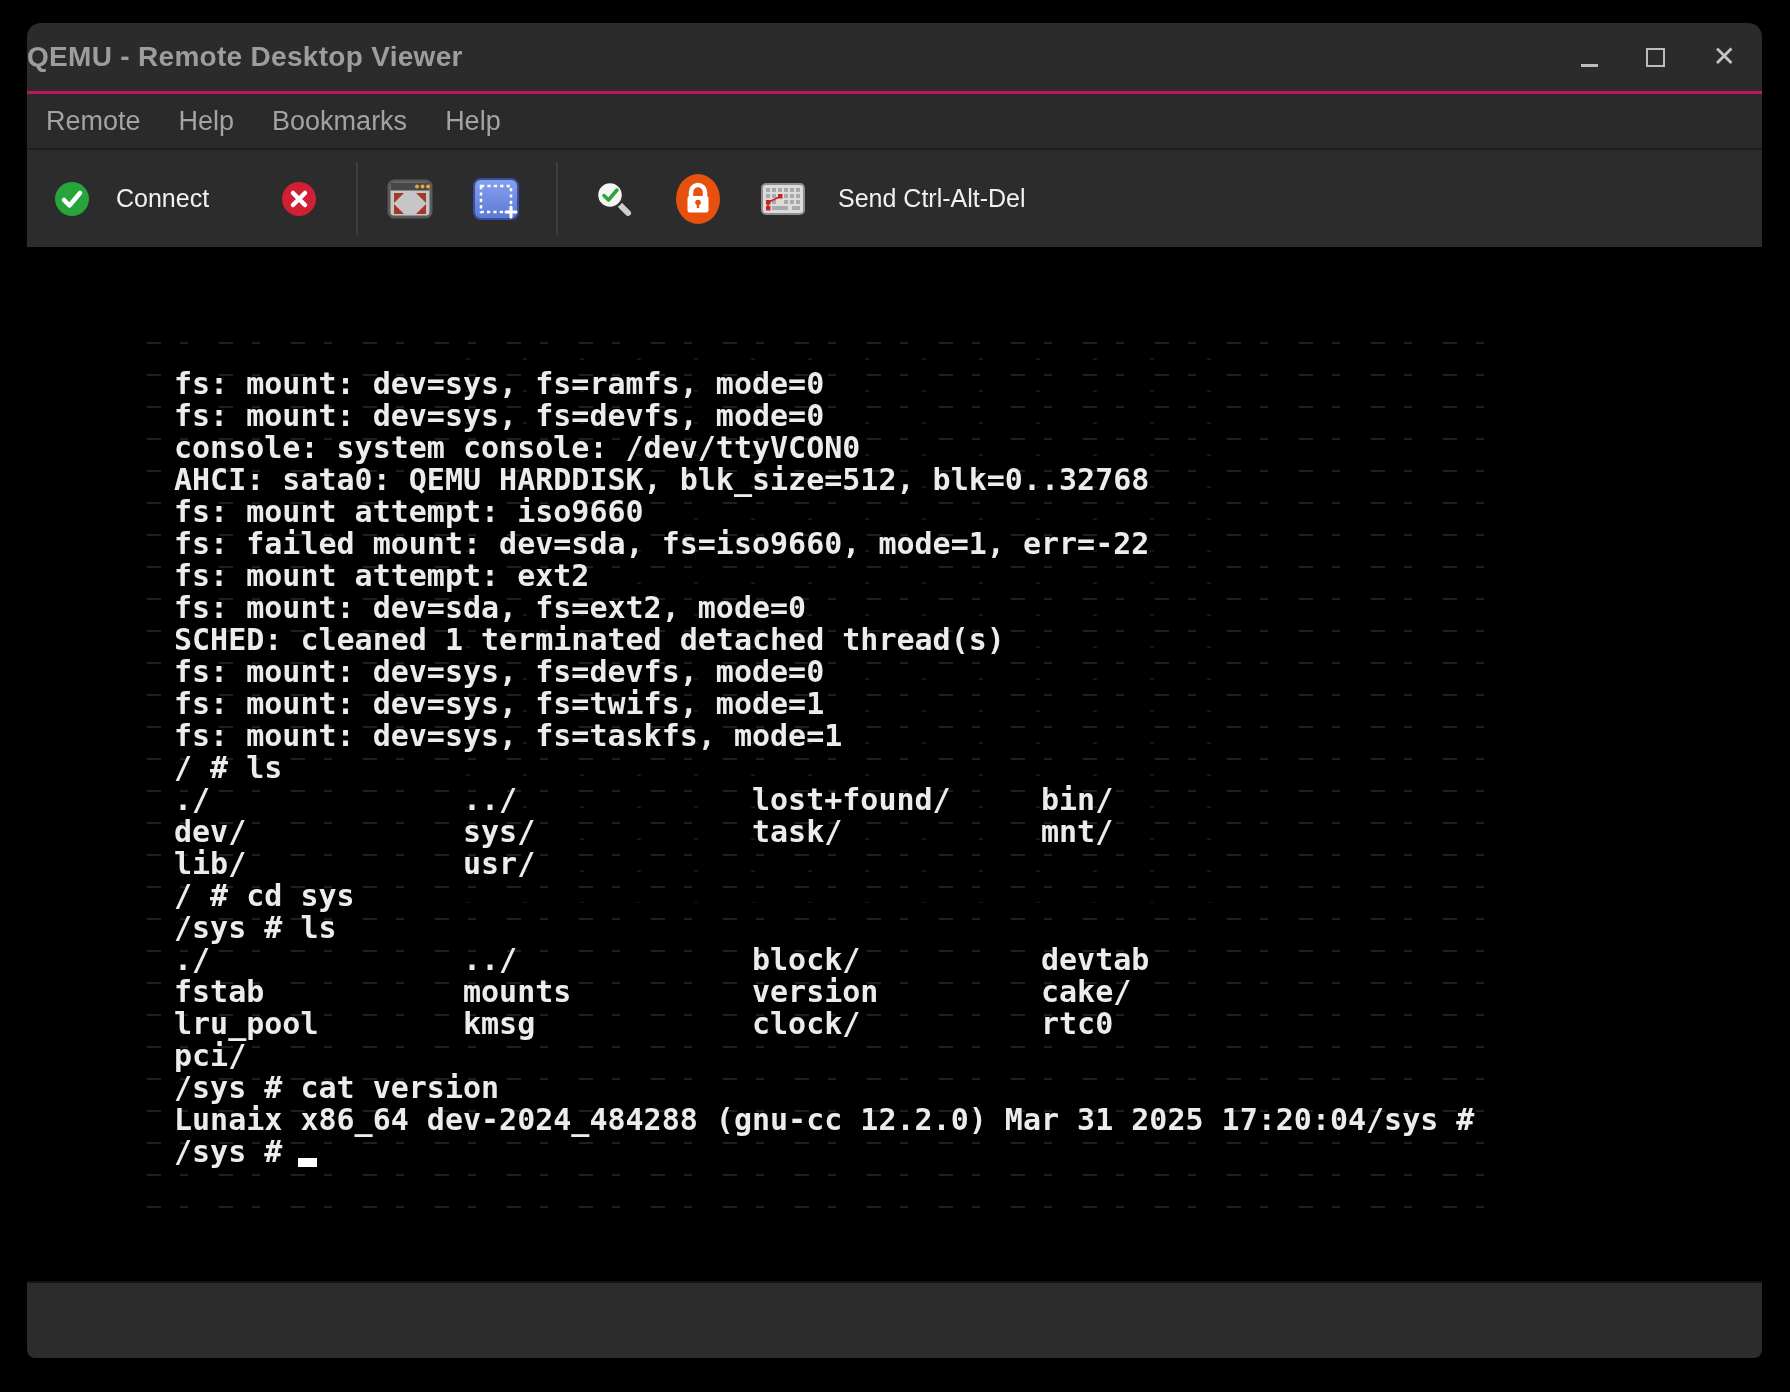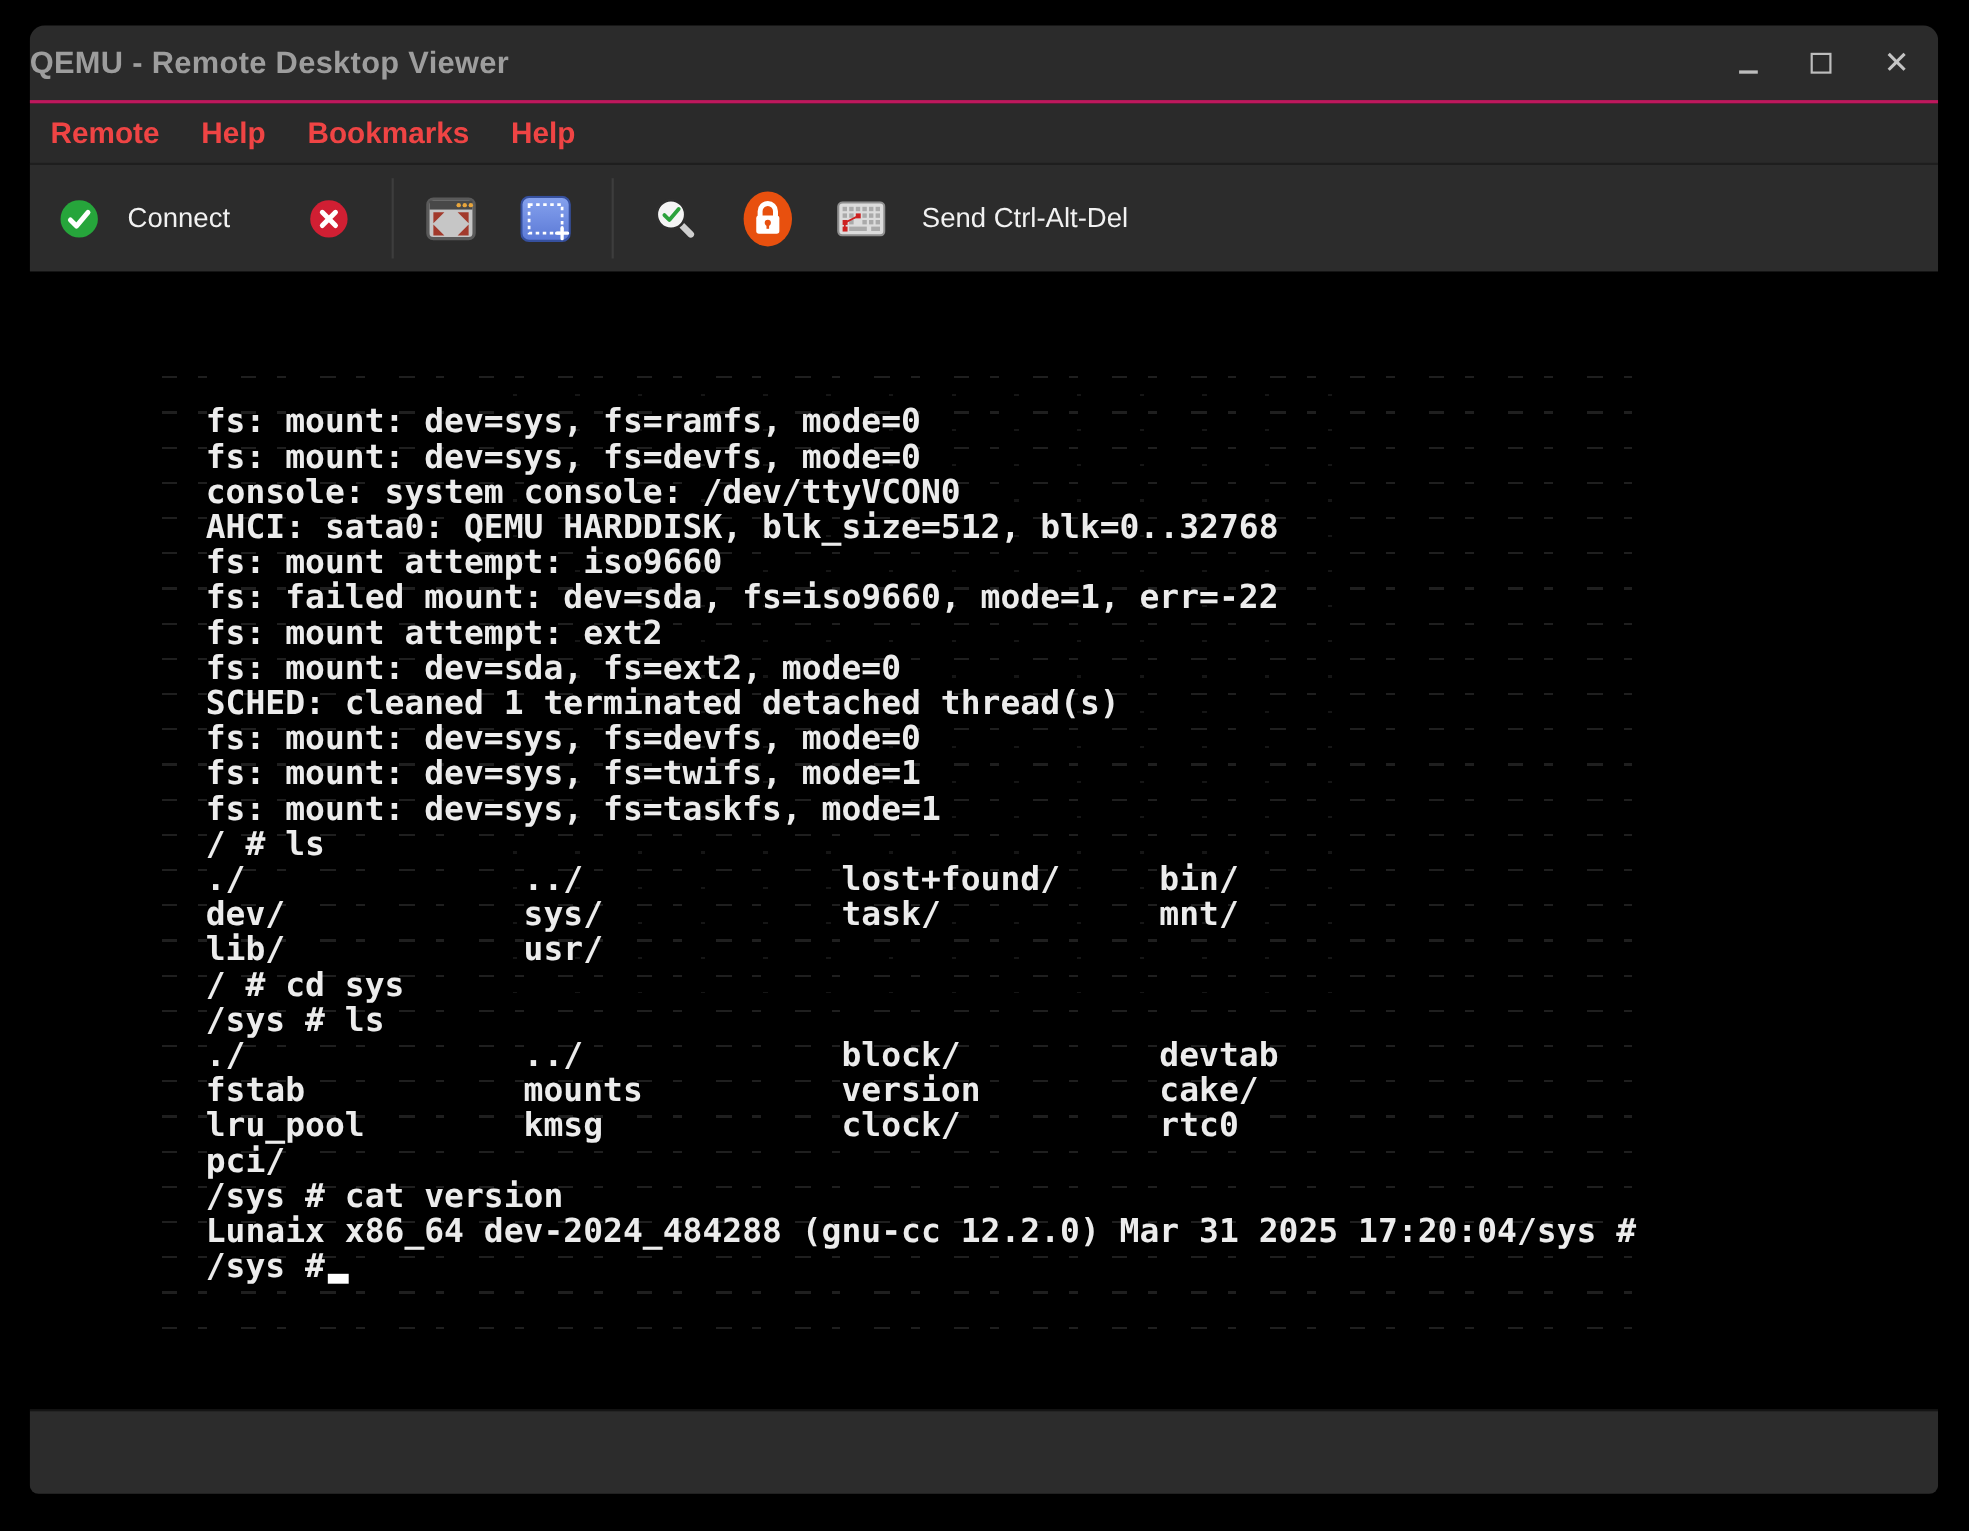--- a/index.html
+++ b/index.html
@@ -21,33 +21,33 @@
   .winctrls{
     position:absolute;right:26px;top:0;height:100%;
     display:flex;align-items:center;gap:48px;
   }
   .btn-min{width:17px;height:3px;background:#bdbdbd;margin-top:16px;display:block;}
   .btn-max{width:15px;height:15px;border:2.5px solid #bdbdbd;display:block;}
   .btn-close{font-size:28px;color:#c4c4c4;line-height:1;display:block;}
   
   .menubar{
     height:54px;background:#2a2a2a;border-bottom:2px solid #1e1e1e;
-    display:flex;align-items:center;font-size:27px;color:#ef4444;font-weight:bold;
+    display:flex;align-items:center;font-size:27px;color:#a3a3a3;
   }
   .menu-item{padding:0 19px;height:100%;display:flex;align-items:center;cursor:default;}
   
   .toolbar{height:97px;background:#2c2c2c;position:relative;}
   .tb{position:absolute;top:50%;transform:translateY(-50%);display:flex;align-items:center;}
   .tb-label{font-size:25px;color:#f1f1f1;white-space:nowrap;}
   .tb-sep{position:absolute;top:12px;bottom:12px;width:2px;background:#3d3d3d;}
   .icon{display:block;}
   
   .console{height:1034px;background:#000;position:relative;overflow:hidden;}
   .console pre{
-    position:absolute;left:160px;top:121px;margin:0;
+    position:absolute;left:147px;top:121px;margin:0;
     font-family:"DejaVu Sans Mono",monospace;font-weight:bold;
     font-size:30px;line-height:32px;color:#ececec;white-space:pre;
   }
   .cursor{position:absolute;left:271px;top:911px;width:19px;height:9px;background:#fff;}
   .noise{
     position:absolute;pointer-events:none;opacity:.5;
     background-image:repeating-linear-gradient(to bottom,
       transparent 0 25px, rgba(165,165,165,.38) 25px 27px, transparent 27px 32px);
     -webkit-mask-image:repeating-linear-gradient(to right,
       #000 0 14px, transparent 14px 33px, #000 33px 41px, transparent 41px 72px);

